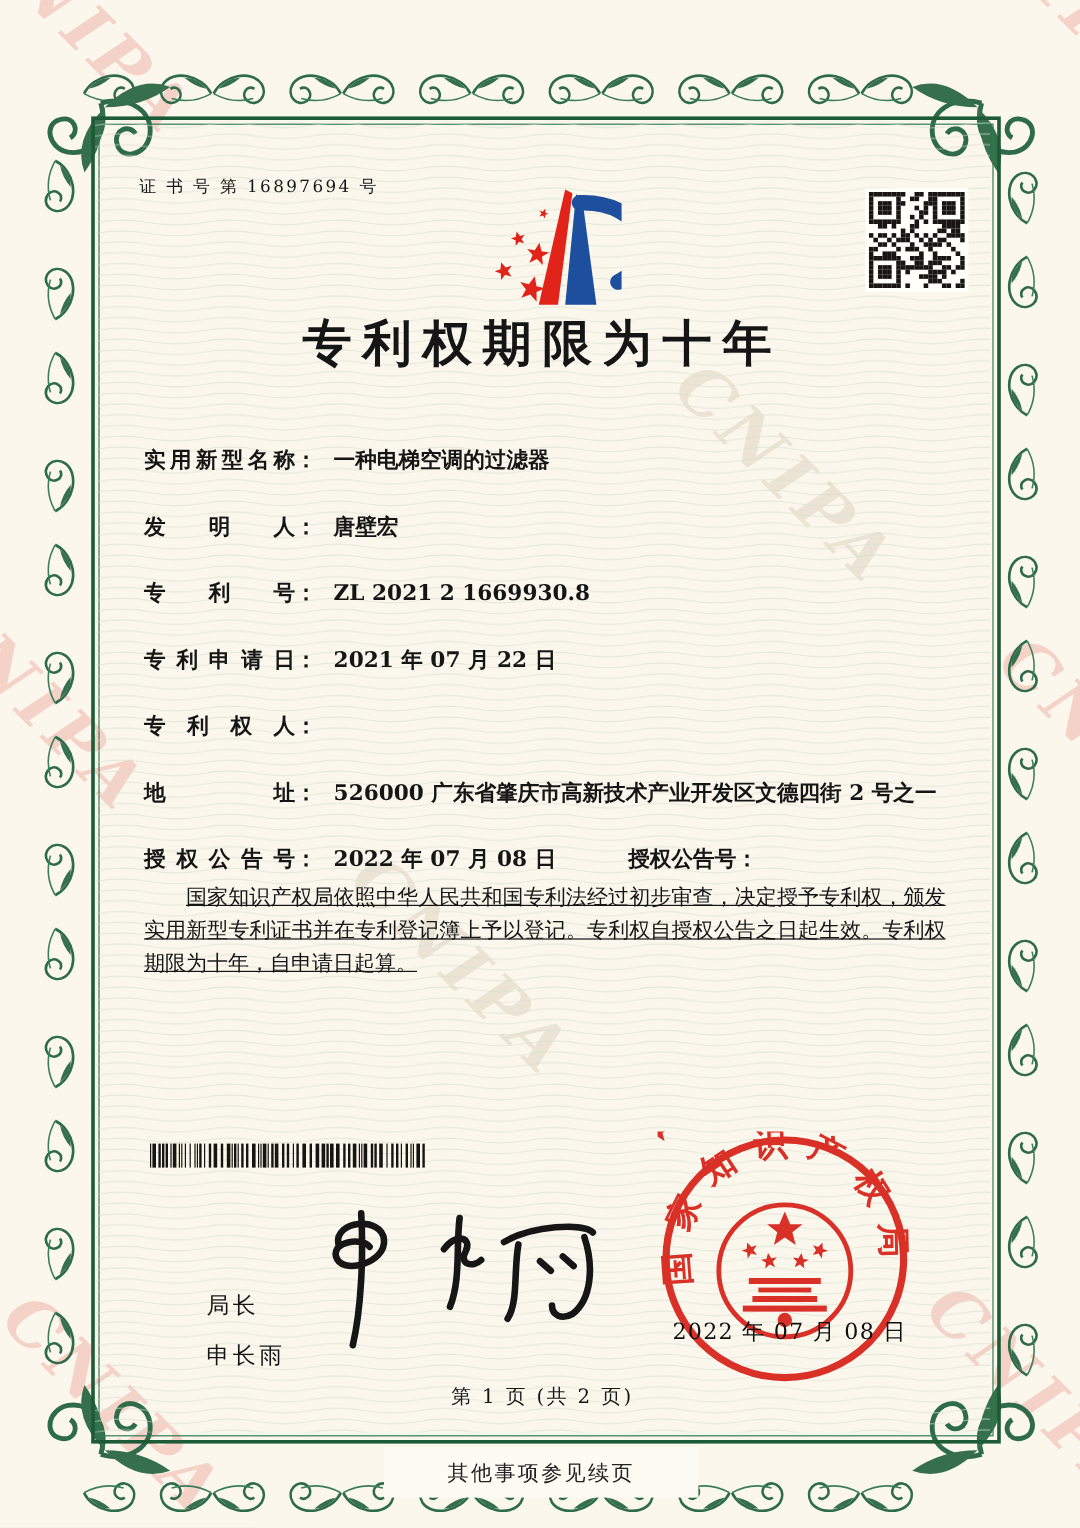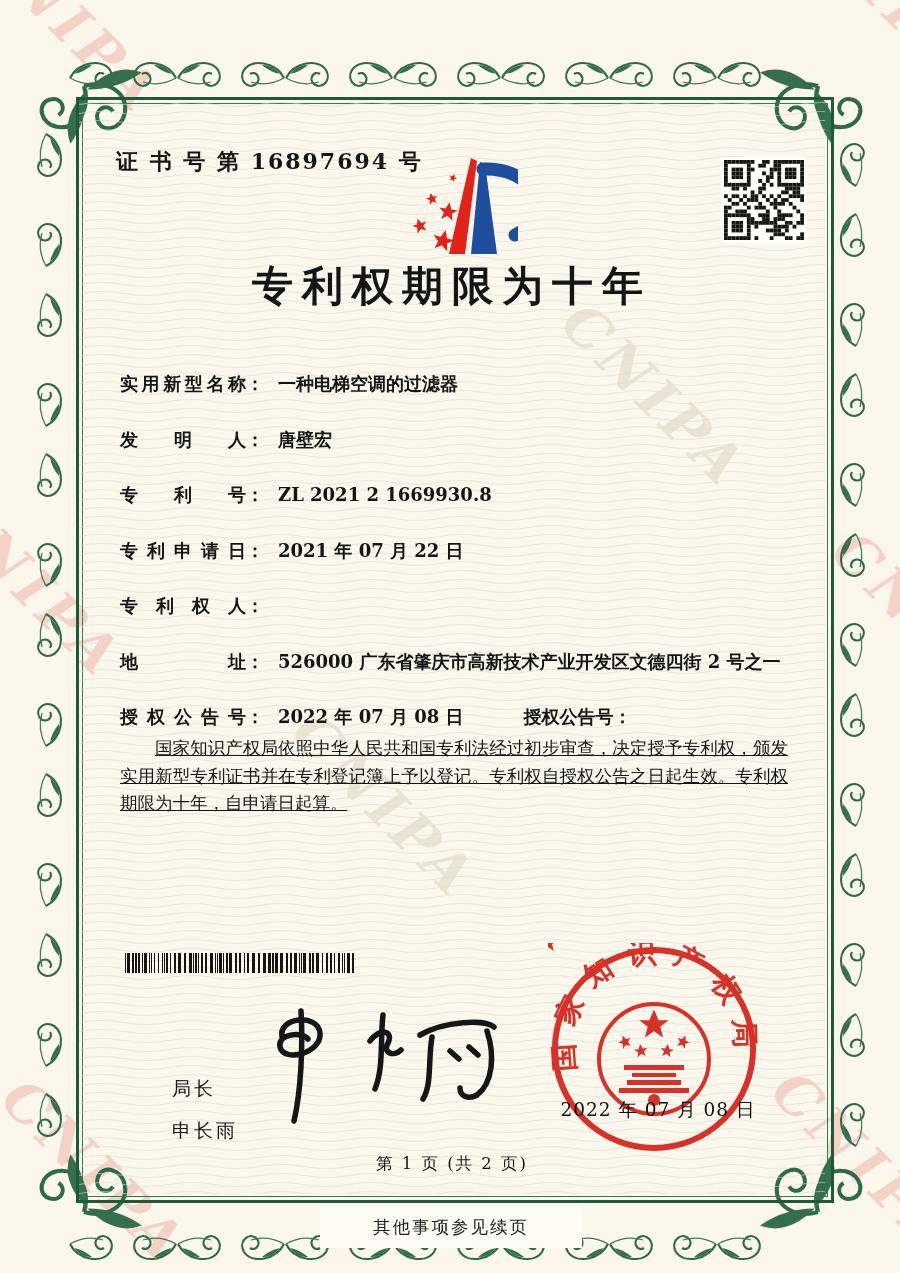--- a/index.html
+++ b/index.html
@@ -14,21 +14,21 @@
   
   #orn{position:absolute;left:0;top:0;z-index:2;pointer-events:none;}
 
   
   .frame{position:absolute;left:76px;top:97px;width:752px;height:1100px;border:3px solid #1d5a38;z-index:3;}
   .frame-inner{position:absolute;inset:3px;border:1px solid #2e7a52;}
   .guilloche{position:absolute;inset:0;opacity:.6;}
 
   
   .inner{position:absolute;left:76px;top:97px;width:752px;height:1100px;z-index:4;color:#151515;}
-  .cert-no{position:absolute;left:40px;top:50px;font-size:22px;letter-spacing:2px;font-weight:bold;}
+  .cert-no{position:absolute;left:40px;top:50px;font-size:14px;letter-spacing:2px;}
   .logo{position:absolute;left:308px;top:52px;width:134px;height:110px;}
   .qr{position:absolute;left:645px;top:60px;width:80px;height:80px;background:#fffef9;padding:3px;}
   .title{position:absolute;left:0;top:162px;width:100%;text-align:center;
          font-size:41px;font-weight:700;letter-spacing:9px;}
 
   .rows{position:absolute;left:44px;top:272px;width:670px;font-size:18px;font-weight:bold;}
   .row{display:flex;margin-bottom:26.5px;line-height:29px;}
   .row-label{width:126px;flex:0 0 126px;text-align:justify;text-align-last:justify;}
   .row-colon{flex:0 0 auto;}
   .row-value{margin-left:14px;max-width:520px;}

